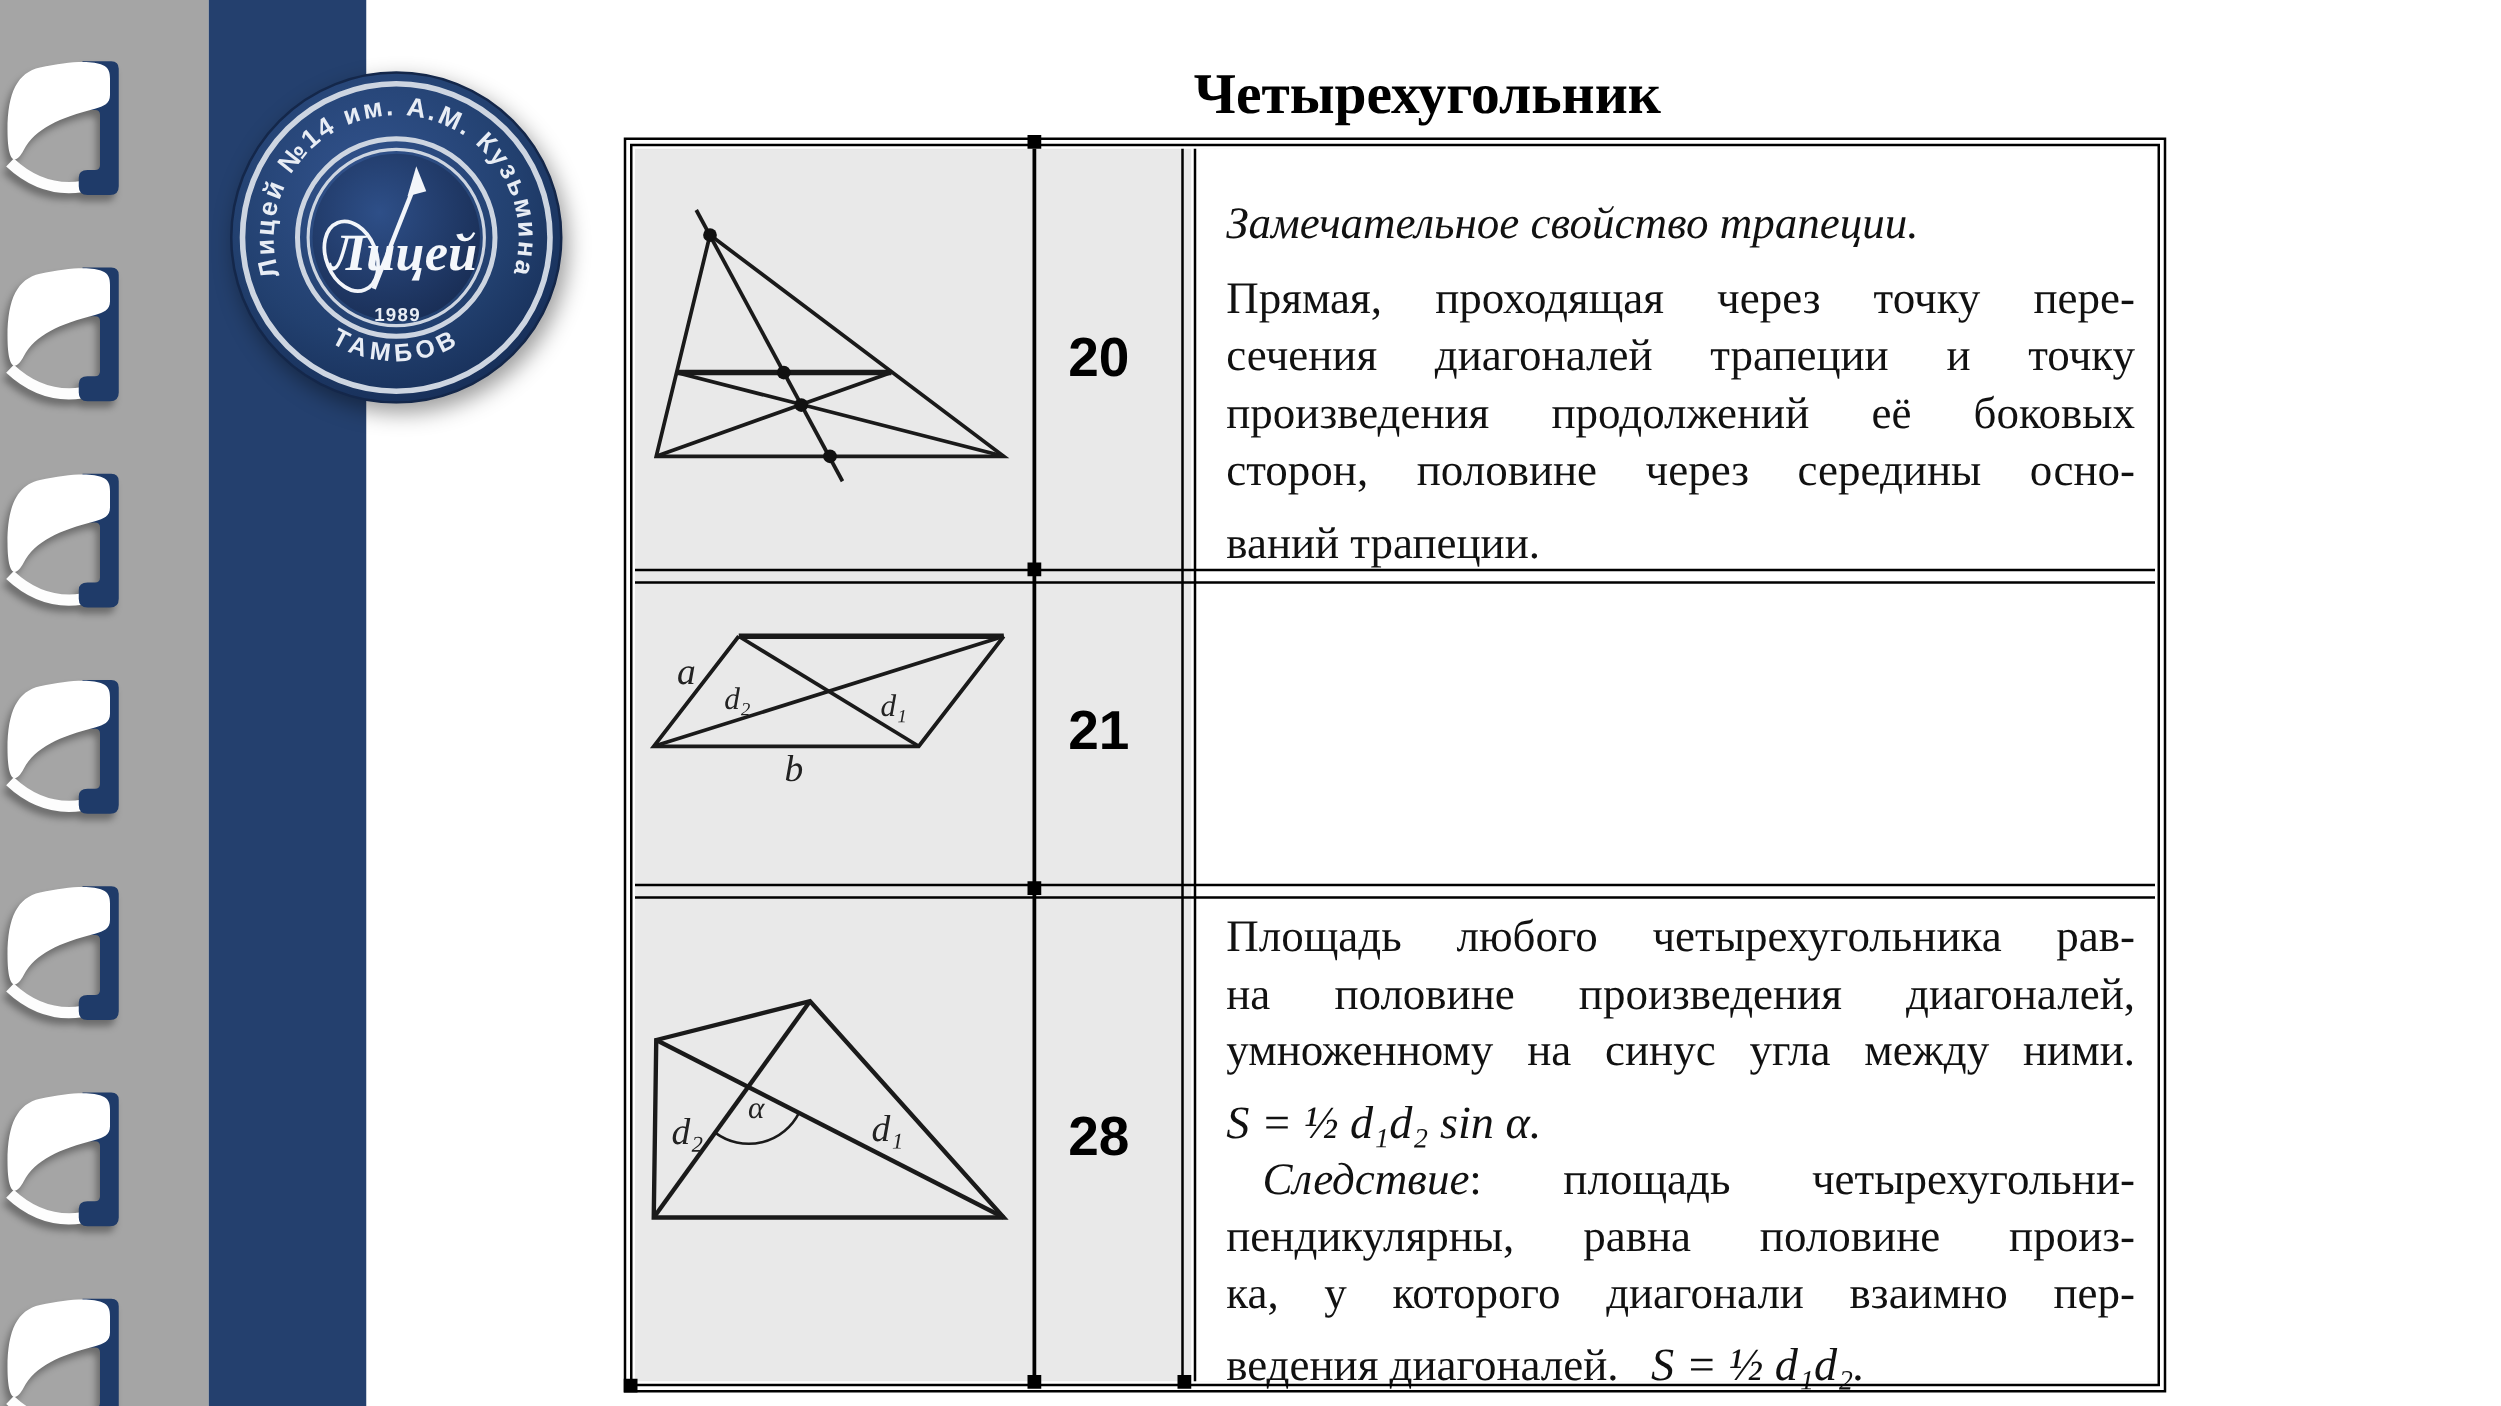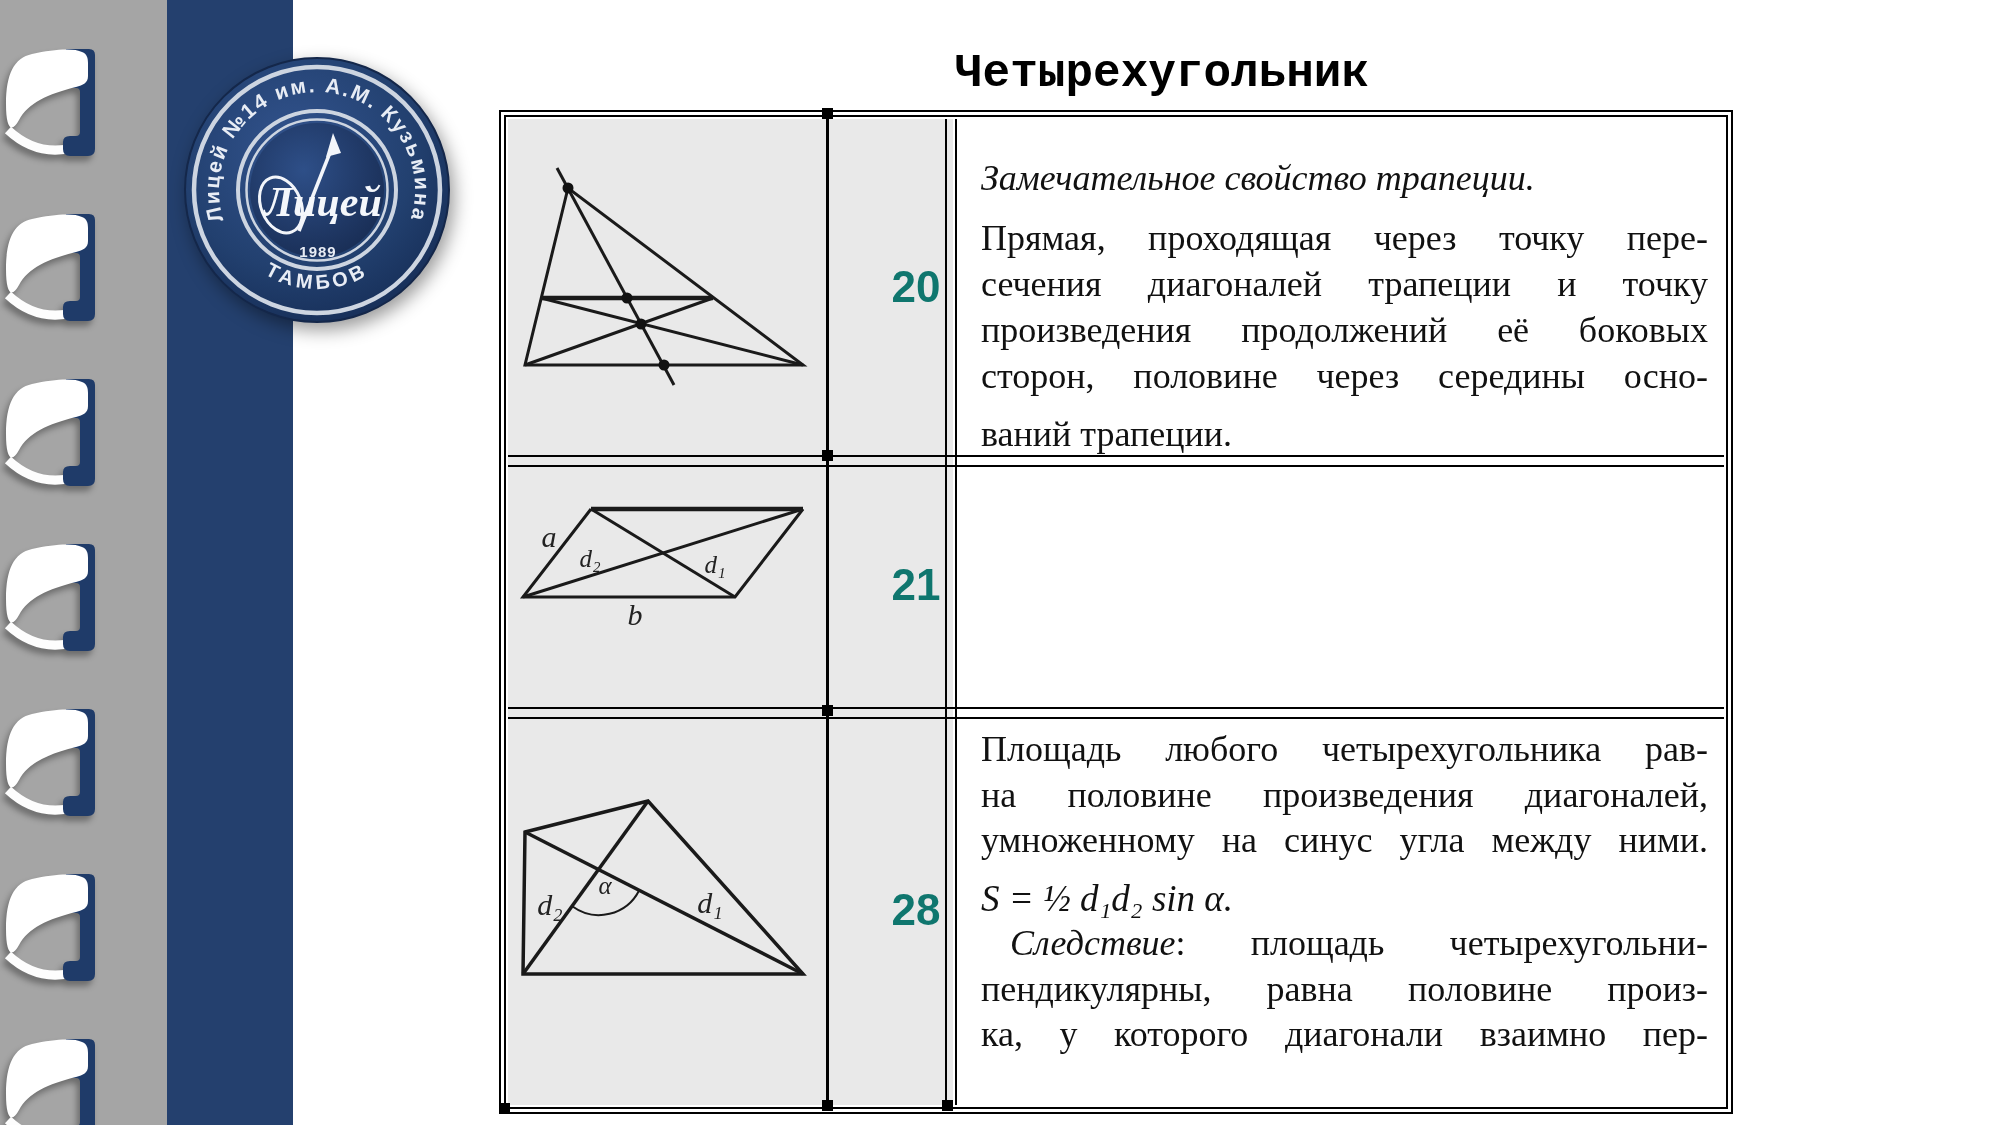--- a/index.html
+++ b/index.html
@@ -11,41 +11,41 @@
   .ring{position:absolute;left:2px;width:100px;height:120px;}
   .ring svg{filter:drop-shadow(-3px 5px 3px rgba(0,0,0,.35));}
   .ring .lip{fill:none;stroke:#fdfdfd;stroke-width:9;}
   .ring .bracket{fill:#1f3b69;}
   .ring .face{fill:#ffffff;}
   
   .logo{position:absolute;left:183px;top:55px;width:268px;height:268px;}
   .logo svg{filter:drop-shadow(4px 7px 9px rgba(0,0,0,.4));}
   .arcfont{font-family:"Liberation Sans",sans-serif;font-weight:bold;fill:#e8edf5;}
   
-  .title{position:absolute;left:955px;top:48px;font-family:Liberation Mono, monospace;
+  .title{position:absolute;left:955px;top:48px;font-family:Liberation Serif, serif;
          font-weight:bold;font-size:46px;color:#000;letter-spacing:0;}
   
   .qtable{position:absolute;left:499px;top:110px;width:1230px;height:1000px;
           border:2px solid #000;background:#fff;}
   .qtable::before{content:"";position:absolute;inset:3px;border:2px solid #000;pointer-events:none;z-index:6;}
   .cells{position:absolute;inset:7px;background:#e9e9e9;}
   .textbg{position:absolute;left:445px;top:0;width:771px;height:986px;background:#ffffff;}
   .vline1{position:absolute;left:318px;top:0;width:2.5px;height:986px;background:#000;z-index:4;}
   .vline2{position:absolute;left:437px;top:0;width:8px;height:986px;z-index:4;
           border-left:2.2px solid #000;border-right:2.2px solid #000;}
   .hsep{position:absolute;left:0;width:1216px;height:8px;z-index:4;
         border-top:2.2px solid #000;border-bottom:2.2px solid #000;}
   .hsep1{top:336px;} .hsep2{top:588px;}
   .jdot{position:absolute;width:11px;height:11px;background:#000;z-index:7;}
   .figcell{position:absolute;left:0;width:318px;}
   .figcell svg{display:block;}
   .figstroke{stroke:#1a1a1a;fill:none;}
   .figlabel{font-family:"Liberation Serif",serif;font-style:italic;fill:#222;}
   .numcell{position:absolute;left:321px;width:100px;display:flex;align-items:center;justify-content:center;
-           font-family:"Liberation Sans",sans-serif;font-weight:bold;font-size:44px;color:#0f766e;padding-left:37px;}
+           font-family:"Liberation Sans",sans-serif;font-weight:bold;font-size:44px;color:#000000;}
   .textcell{position:absolute;left:445px;width:771px;padding:0 16px 0 28px;box-sizing:border-box;}
   .r1{top:0;height:336px;} .r2{top:344px;height:244px;} .r3{top:596px;height:390px;}
   .tr1{top:0;height:336px;padding-top:24px;}
   .tr2{top:344px;height:244px;padding-top:22px;}
   .tr3{top:596px;height:390px;padding-top:12px;}
   .line{font-size:36px;line-height:46px;white-space:nowrap;}
   .tr3 .line{line-height:45.5px;}
   .jl{text-align:justify;text-align-last:justify;white-space:normal;}
   .ll{text-align:left;margin-top:12px;}
   .head{font-style:italic;margin-bottom:14px;}
@@ -204,20 +204,21 @@
 
 
       <div class="textcell tr3">
         <div class="line jl">Площадь любого четырехугольника рав-</div>
         <div class="line jl">на половине произведения диагоналей,</div>
         <div class="line jl">умноженному на синус угла между ними.</div>
         <div class="line ll formula">S = ½ d₁d₂ sin α.</div>
         <div class="line jl"><span class="it">Следствие</span><span>: площадь четырехугольни-</span></div>
         <div class="line jl">пендикулярны, равна половине произ-</div>
         <div class="line jl">ка, у которого диагонали взаимно пер-</div>
+        <div class="line ll"><span>ведения диагоналей.</span><span class="formula gap">S = ½ d₁d₂.</span></div>
       </div>
 
       <div class="vline1"></div>
       <div class="vline2"></div>
       <div class="hsep hsep1"></div>
       <div class="hsep hsep2"></div>
 
       <div class="jdot" style="left:314px;top:-11px"></div>
       <div class="jdot" style="left:314px;top:331px"></div>
       <div class="jdot" style="left:314px;top:586px"></div>

